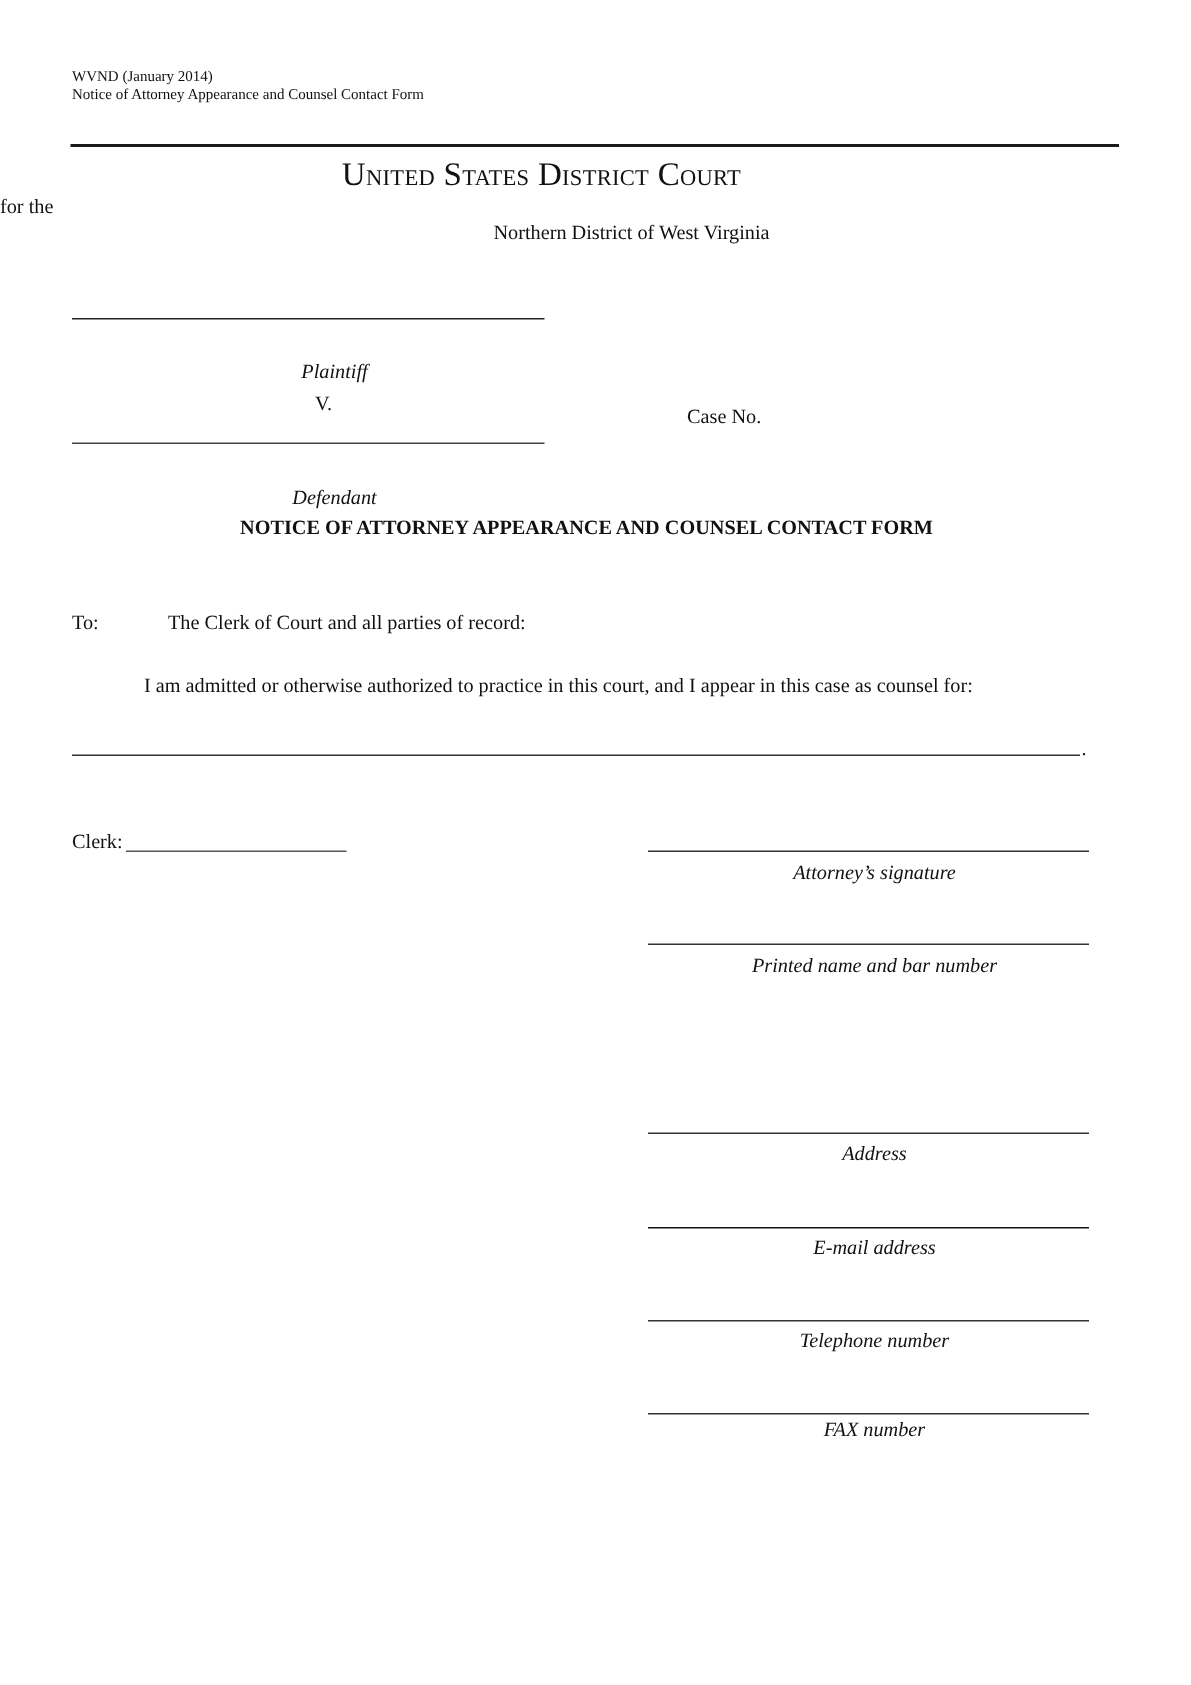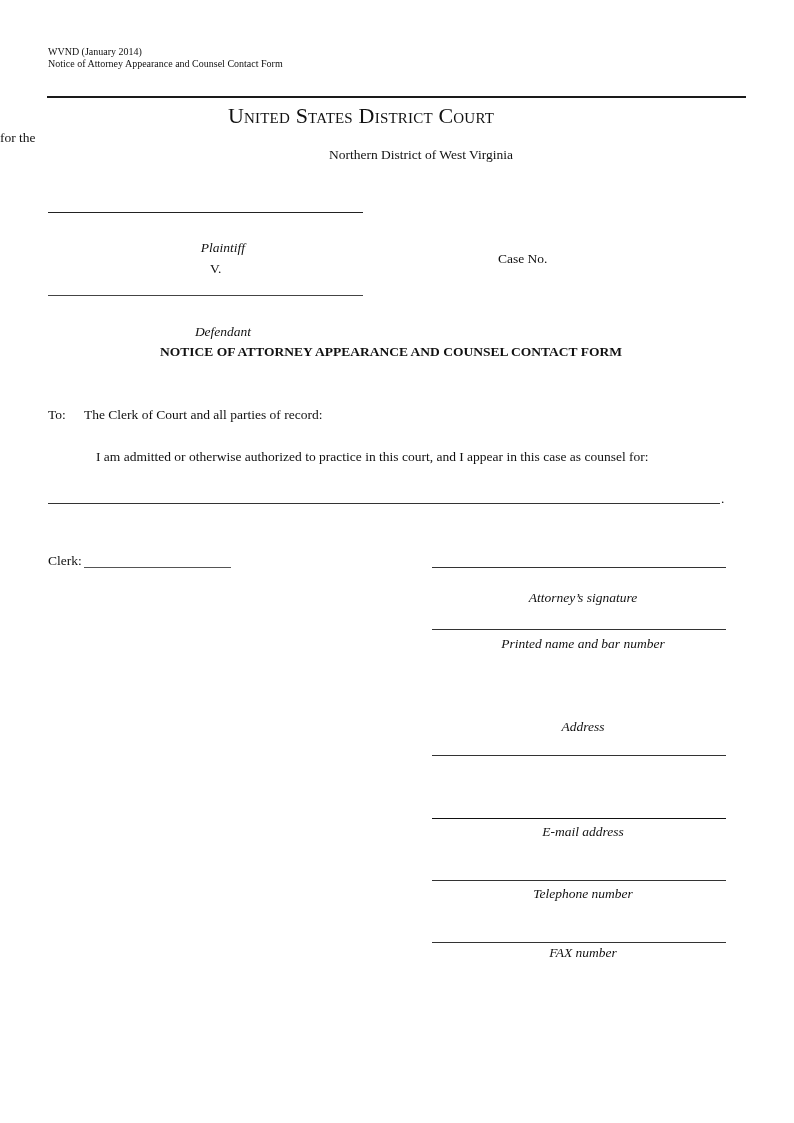--- a/index.html
+++ b/index.html
@@ -115,55 +115,55 @@
 
 <div class="abs court-title">United States District Court</div>
 <div class="abs court-for">for the</div>
 <div class="abs court-district">Northern District of West Virginia</div>
 
 <input class="abs field" style="left: 48px; top: 196px; width: 315px; height: 16px;" value="">
 <div class="abs line" style="left:48px; top:212px; width:315px;"></div>
 <div class="abs caption-label" style="left:48px; top:218px; width:350px;">Plaintiff</div>
 
 <div class="abs plain" style="left:210px; top:261px;">V.</div>
-<div class="abs plain" style="left:458px; top:251px;margin-left:40px;">Case No.</div>
+<div class="abs plain" style="left:458px; top:270px;">Case No.</div>
 <input class="abs field" style="left: 516px; top: 261px; width: 200px; height: 16px;" value="">
 
 <input class="abs field" style="left: 48px; top: 279px; width: 315px; height: 16px;" value="">
 <div class="abs line" style="left:48px; top:295px; width:315px; background:#444;"></div>
 <div class="abs caption-label" style="left:48px; top:302px; width:350px;">Defendant</div>
 
 <div class="abs notice-title">NOTICE OF ATTORNEY APPEARANCE AND COUNSEL CONTACT FORM</div>
 
 <div class="abs plain" style="left:48px; top:407px;">To:</div>
-<div class="abs plain" style="left:84px; top:407px;">The Clerk of Court and all parties of record:</div>
+<div class="abs plain" style="left:112px; top:407px;">The Clerk of Court and all parties of record:</div>
 
 <div class="abs plain" style="left:96px; top:449px; white-space:nowrap;">I am admitted or otherwise authorized to practice in this court, and I appear in this case as counsel for:</div>
 
 <input class="abs field" style="left: 48px; top: 487px; width: 672px; height: 16px;" value="">
 <div class="abs line" style="left:48px; top:503px; width:672px; background:#333;"></div>
 <div class="abs plain" style="left:721px; top:491px;">.</div>
 
 <div class="abs plain" style="left:48px; top:553px;">Clerk:</div>
 <input class="abs field" style="left: 84px; top: 552px; width: 147px; height: 16px;" value="">
 <div class="abs line" style="left:84px; top:567px; width:147px; background:#555;"></div>
 
 <div>
 
   <input class="abs field" style="left: 432px; top: 551px; width: 294px; height: 16px;" value="">
   <div class="abs sig-line" style="top:567px;"></div>
-  <div class="abs sig-label" style="top:574px;margin-top:16px;">Attorney’s signature</div>
+  <div class="abs sig-label" style="top:574px;">Attorney’s signature</div>
 
   <input class="abs field" style="left: 432px; top: 613px; width: 294px; height: 16px;" value="">
   <div class="abs sig-line" style="top:629px;"></div>
   <div class="abs sig-label" style="top:636px;">Printed name and bar number</div>
 
   <textarea class="abs field" style="left: 432px; top: 660px; width: 294px; height: 94px; resize: none;"></textarea>
   <div class="abs sig-line" style="top:755px;"></div>
-  <div class="abs sig-label" style="top:719px;text-align:center;">Address</div>
+  <div class="abs sig-label" style="top:761px;text-align:center;">Address</div>
 
   <input class="abs field" style="left: 432px; top: 801px; width: 294px; height: 16px;" value="">
   <div class="abs sig-line" style="top:818px; background:#111;"></div>
   <div class="abs sig-label" style="top:824px;">E-mail address</div>
 
   <input class="abs field" style="left: 432px; top: 864px; width: 294px; height: 16px;" value="">
   <div class="abs sig-line" style="top:880px;"></div>
   <div class="abs sig-label" style="top:886px;">Telephone number</div>
 
   <input class="abs field" style="left: 432px; top: 926px; width: 294px; height: 16px;" value="">

